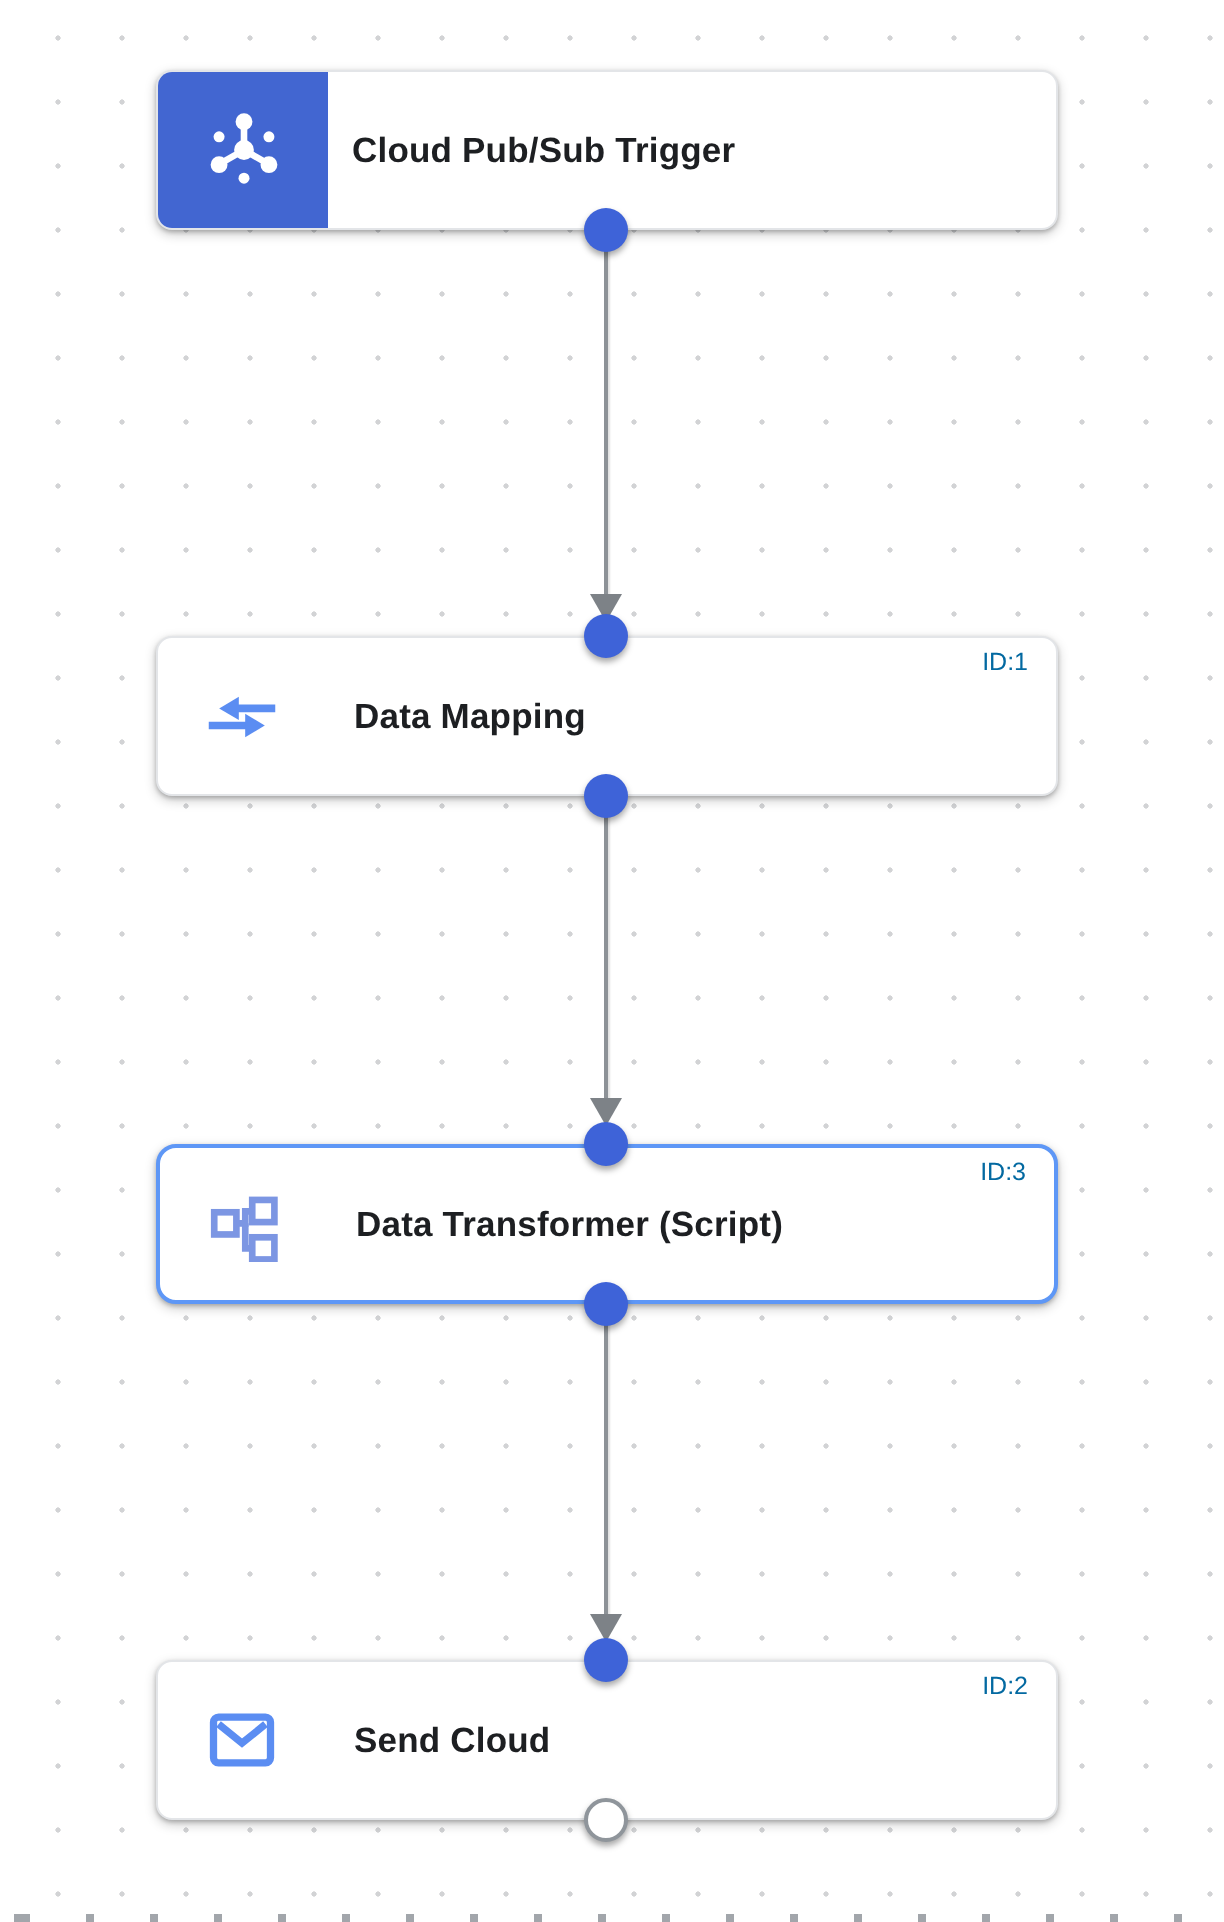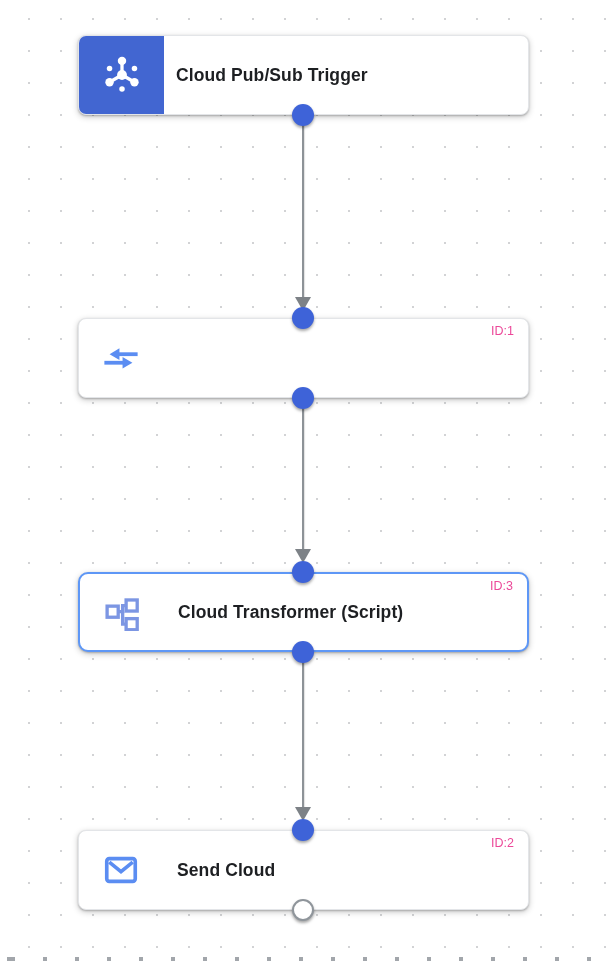--- a/index.html
+++ b/index.html
@@ -82,21 +82,21 @@
   .node--trigger .node-title { margin-left: 12px; }
   .node--mapping .node-title,
   .node--transformer .node-title,
   .node--email .node-title { margin-left: 36px; }
 
   .id-badge {
     position: absolute;
     top: 5px;
     right: 14px;
     font-size: 12.5px;
-    color: #ec4899;
+    color: #0369a1;
   }
 
   
   .port {
     position: absolute;
     width: 22px;
     height: 22px;
     border-radius: 50%;
     background: #3e63d8;
     box-shadow: 0 2px 3px rgba(0,0,0,.35);
@@ -175,36 +175,37 @@
         <g stroke="#5b8df2" stroke-width="2.4">
           <line x1="22.5" y1="9.6" x2="10.5" y2="9.6"></line>
           <line x1="1.5" y1="15" x2="13.5" y2="15"></line>
         </g>
         <g fill="#5b8df2" stroke="none">
           <polygon points="11,5.9 11,13.3 4.8,9.6"></polygon>
           <polygon points="13,11.3 13,18.7 19.2,15"></polygon>
         </g>
       </svg>
     </div>
+    <span class="node-title">Data Mapping</span>
     <span class="id-badge">ID:1</span>
   </div>
 
   <div class="node node--transformer node--selected">
     <div class="task-icon">
       <svg width="38" height="38" viewBox="0 0 24 24">
         <g fill="none" stroke="#7c96e3" stroke-width="2.1">
           <rect x="2.6" y="8.3" width="7" height="7"></rect>
           <rect x="14.6" y="4.4" width="7" height="7"></rect>
           <rect x="14.6" y="16.2" width="7" height="7"></rect>
           <path d="M9.6 11.8 H12.4 V8 H14.6"></path>
           <path d="M12.4 11.8 V19.7 H14.6"></path>
         </g>
       </svg>
     </div>
-    <span class="node-title">Cloud Transformer (Script)</span>
+    <span class="node-title">Data Transformer (Script)</span>
     <span class="id-badge">ID:3</span>
   </div>
 
   <div class="node node--email">
     <div class="task-icon">
       <svg width="38" height="38" viewBox="0 0 24 24">
         <g fill="none" stroke="#5b8df2" stroke-width="2.3">
           <rect x="3" y="4.8" width="18" height="14.4" rx="1.6"></rect>
           <polyline points="4.6,7 12,13 19.4,7"></polyline>
         </g>

